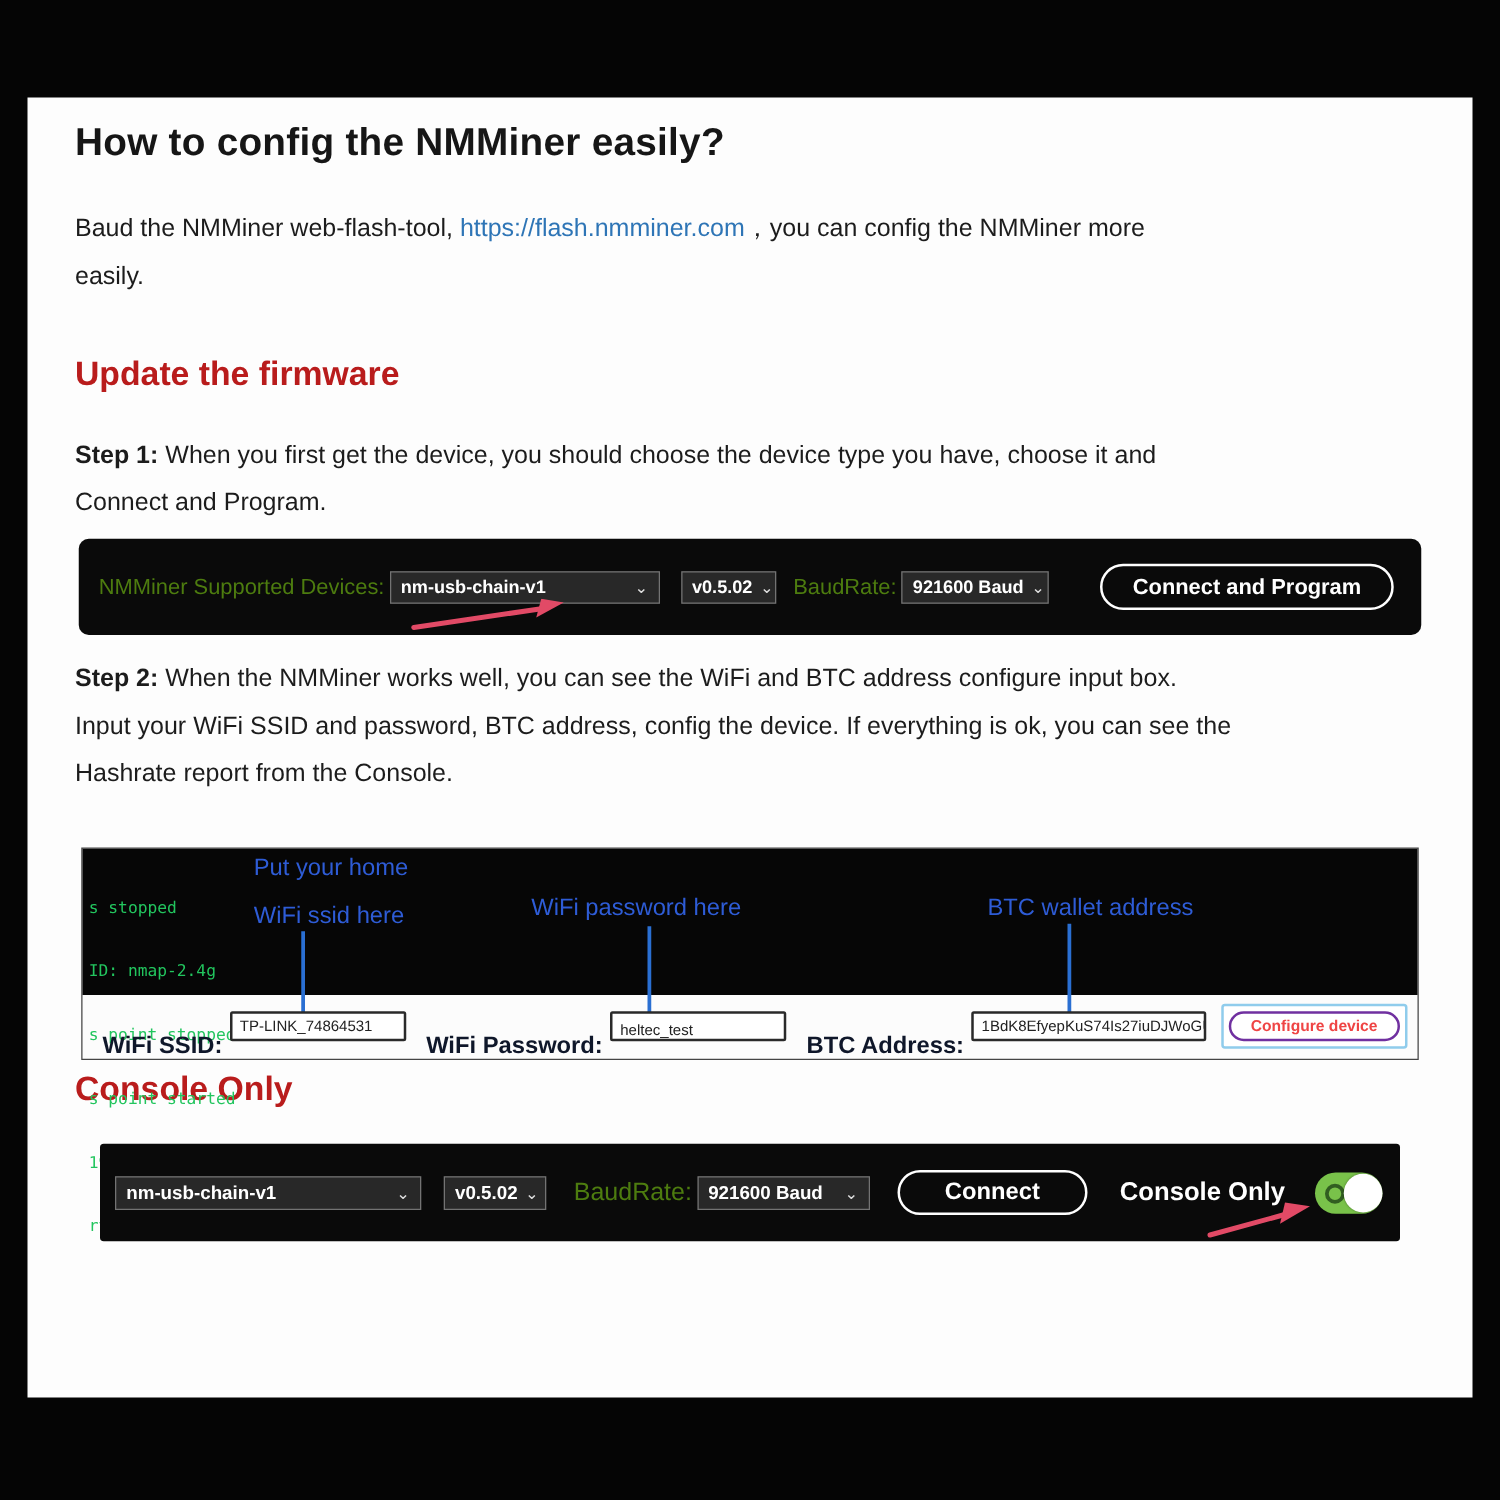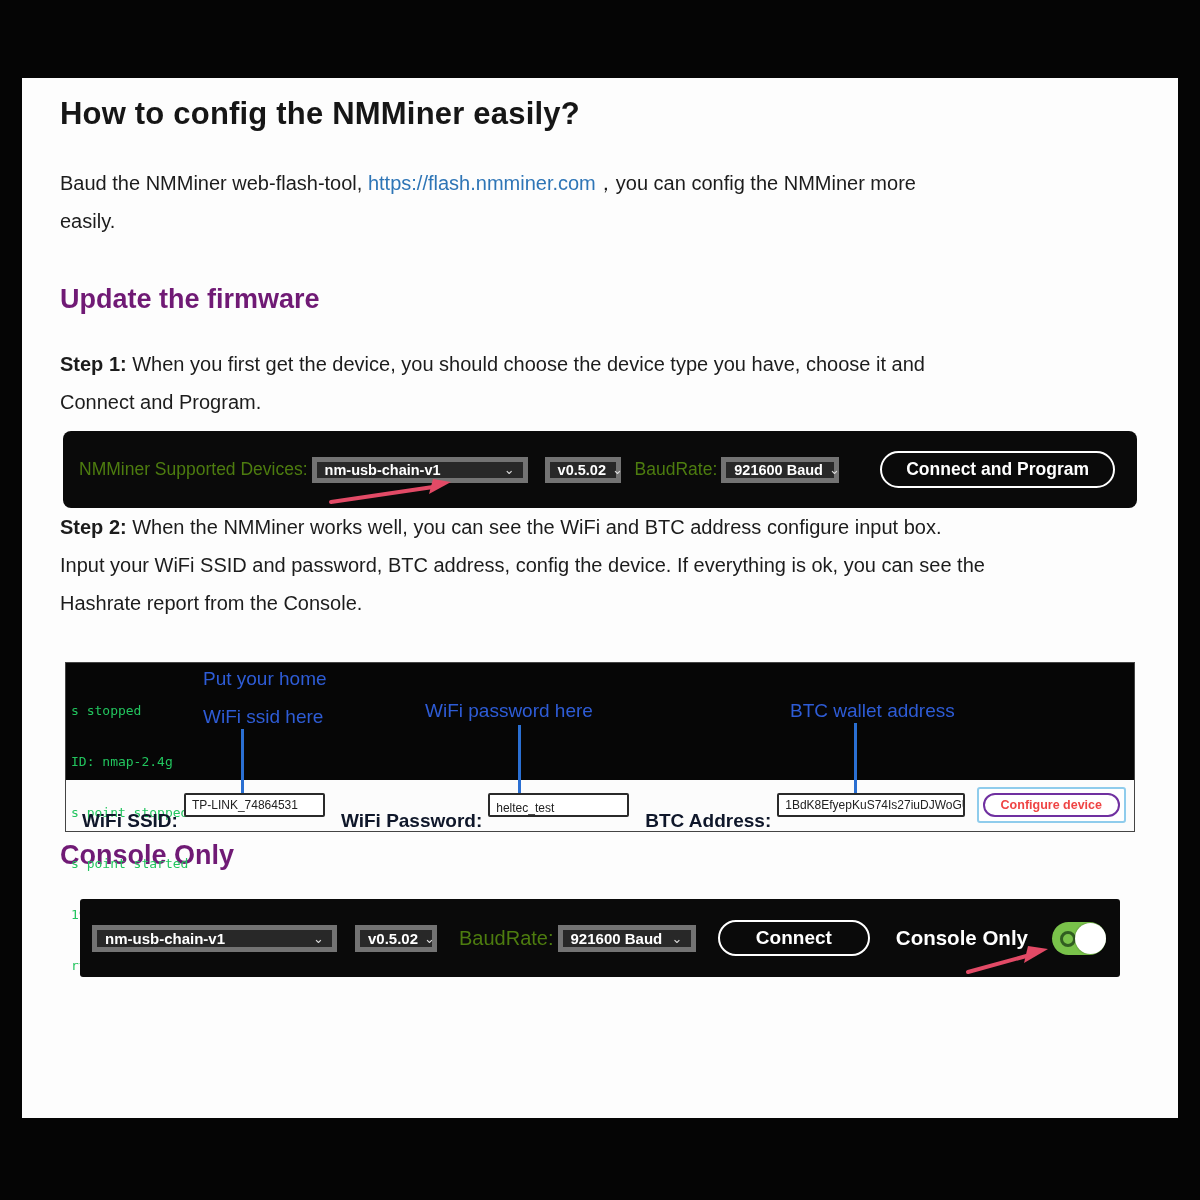--- a/index.html
+++ b/index.html
@@ -3,34 +3,34 @@
 <meta charset="utf-8">
 <style>
   html,body{margin:0;padding:0;background:#000;}
   .canvas{position:relative;width:1200px;height:1200px;background:#050505;font-family:"Liberation Sans",sans-serif;overflow:hidden;}
   .page{position:absolute;left:22px;top:78px;width:1156px;height:1040px;background:#fdfdfd;box-sizing:border-box;padding:18px 38px 0 38px;}
 
   h1{margin:0;font-size:31px;font-weight:700;color:#161616;letter-spacing:.2px;}
   .body{font-size:20px;color:#1c1c1c;line-height:38px;margin:0;}
   .intro{margin-top:32px;}
   .link{color:#2e75b6;text-decoration:none;cursor:pointer;}
-  h2{margin:44px 0 0 0;font-size:27px;font-weight:700;color:#701a75;}
+  h2{margin:44px 0 0 0;font-size:27px;font-weight:700;color:#b91c1c;}
   .p-step1{margin-top:30px;}
-  .p-step2{}
+  .p-step2{margin-top:16px;}
   .h2b{margin-top:8px;}
   .p-consoleonly{margin-top:26px;}
   .b3{margin-left:12px;}
   .caret{display:inline-block;width:2px;height:23px;background:#2a2a2a;vertical-align:-4px;margin-left:8px;}
 
   
   .bar{position:relative;background:#0a0a0a;display:flex;align-items:center;box-sizing:border-box;overflow:visible;}
   .bar1{margin:10px 0 0 3px;width:1074px;height:77px;border-radius:8px;padding:0 16px;}
   .bar2{margin:28px 0 0 20px;width:1040px;height:78px;border-radius:3px;padding:0 12px;}
   .bar-label{color:#4d7c0f;font-size:17.5px;white-space:nowrap;}
-  .dselect{display:flex;align-items:center;justify-content:space-between;background:#282828;border:5px solid #737373;color:#fff;font-weight:700;box-sizing:border-box;padding:2px 8px;white-space:nowrap;cursor:pointer;}
+  .dselect{display:flex;align-items:center;justify-content:space-between;background:#282828;border:1px solid #737373;color:#fff;font-weight:700;box-sizing:border-box;padding:2px 8px;white-space:nowrap;cursor:pointer;}
   .chev{font-size:13px;font-weight:400;margin-left:6px;color:#ddd;}
   .sel-device1{width:216px;height:26px;font-size:14.5px;margin-left:4px;}
   .sel-ver1{width:76px;height:26px;font-size:14.5px;margin-left:17px;}
   .lbl-baud1{margin-left:14px;}
   .sel-baud1{width:118px;height:26px;font-size:14.5px;margin-left:4px;}
   .pill{background:transparent;color:#fff;border:2.5px solid #fff;border-radius:20px;font-weight:700;font-family:inherit;cursor:pointer;white-space:nowrap;}
   .pill1{margin-left:auto;margin-right:6px;font-size:17.5px;padding:6px 24px;}
   .sel-device2{width:245px;height:27px;font-size:15px;}
   .sel-ver2{width:82px;height:27px;font-size:15px;margin-left:18px;}
   .lbl-baud2{font-size:20px;margin-left:22px;}

